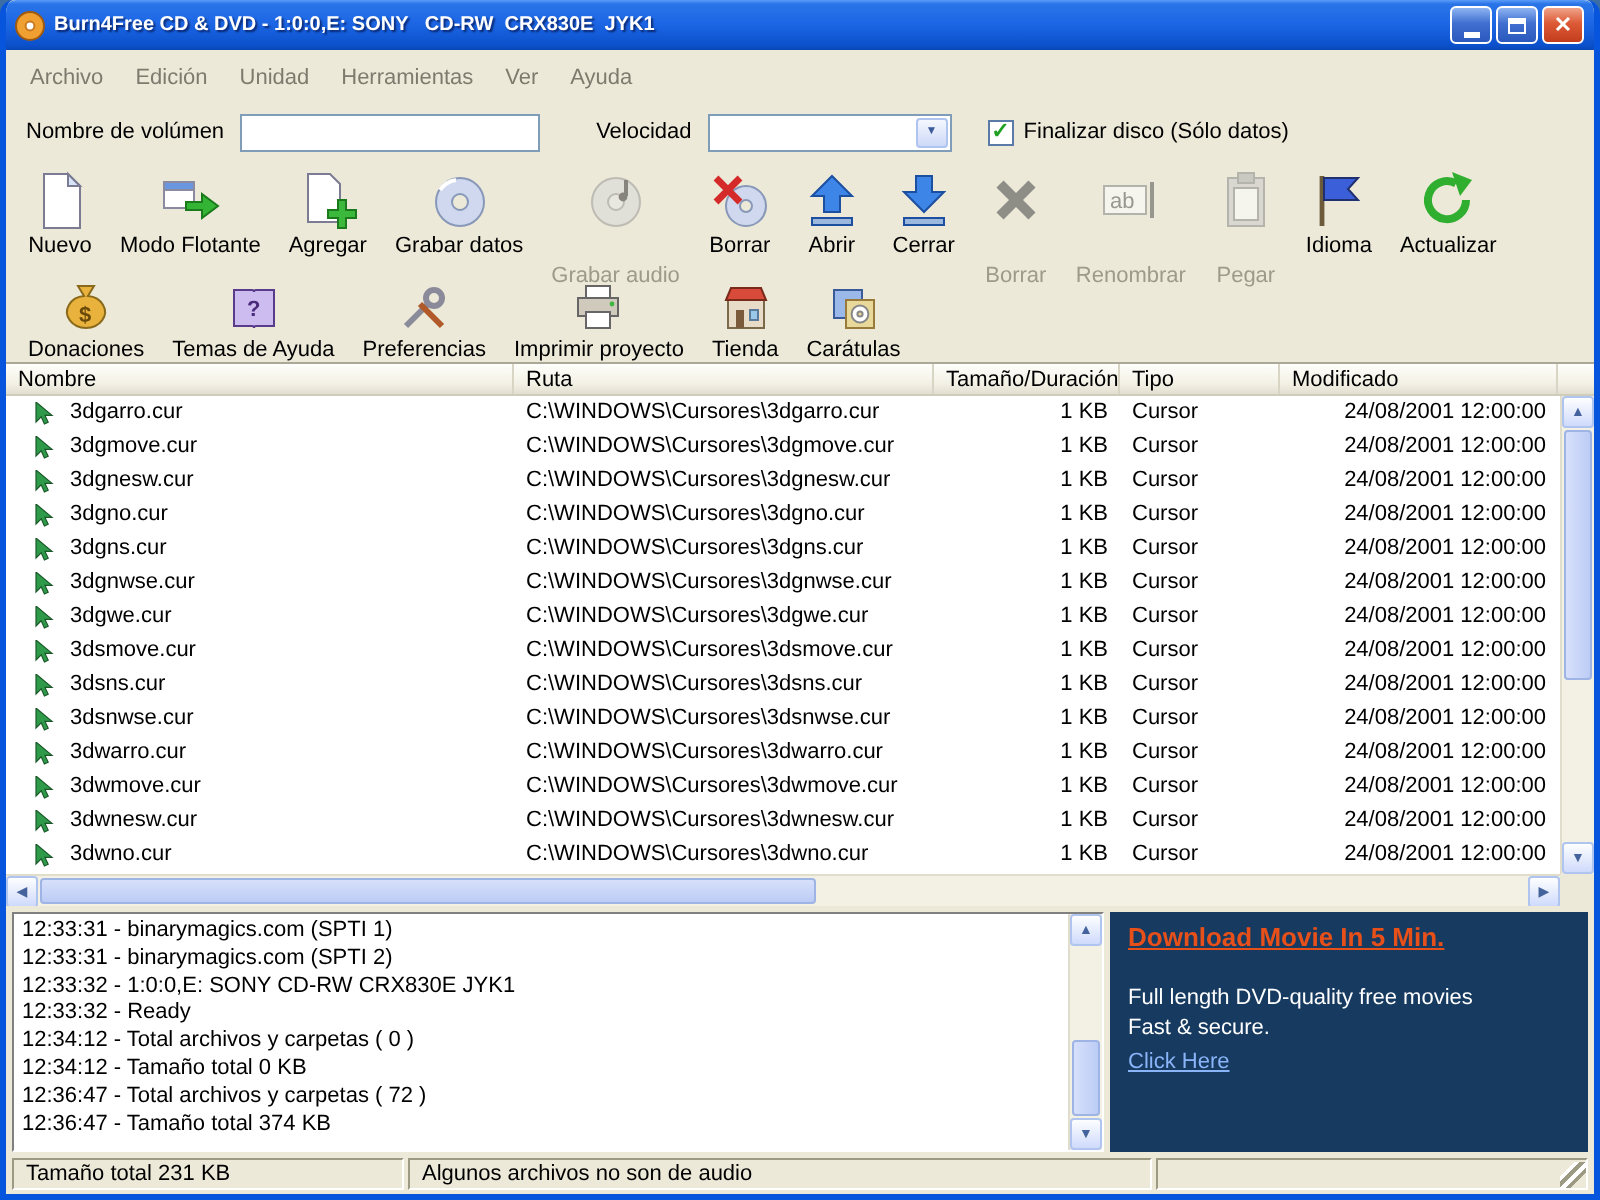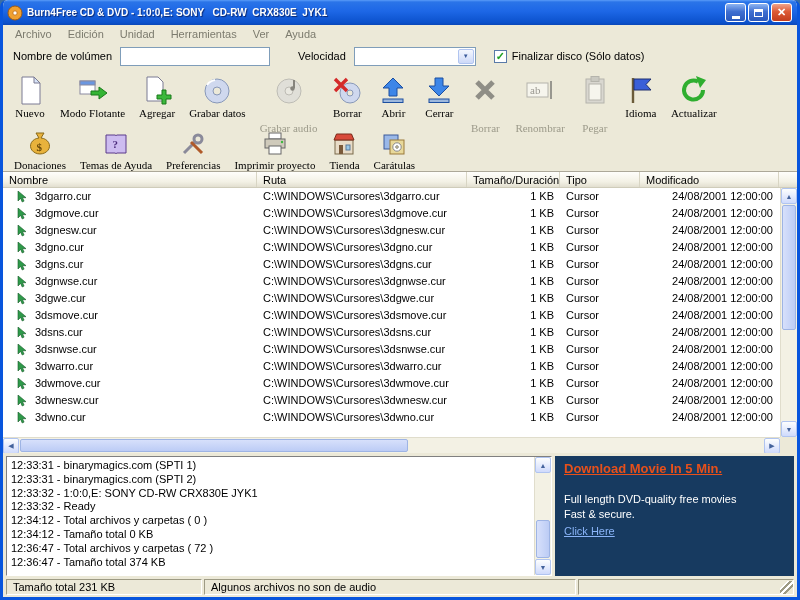--- a/index.html
+++ b/index.html
@@ -25,21 +25,21 @@
   .title-buttons { display:flex; gap:2px; }
   .tb-btn {
     width:21px; height:19px; border:1px solid #fff; border-radius:3px;
     display:flex; align-items:center; justify-content:center; color:#fff;
   }
   .tb-btn.minmax { background:linear-gradient(180deg,#8db4f2,#3f6fd0 45%,#2a58bc); }
   .tb-btn.close  { background:linear-gradient(180deg,#f0a38a,#dd5a36 45%,#c33d1d); font-size:11px; font-weight:bold; }
   .glyph-min { width:8px; height:3px; background:#fff; margin-top:9px; }
   .glyph-max { width:9px; height:8px; border:1px solid #fff; border-top:3px solid #fff; }
   
-  .menubar { height:18px; flex:0 0 18px; display:flex; align-items:center; padding:4px 4px; }
+  .menubar { height:18px; flex:0 0 18px; display:flex; align-items:center; padding:14px 4px; }
   .menu-item { padding:1px 8px; color:#7c7b6e; }
   
   .formrow { height:26px; flex:0 0 26px; display:flex; align-items:center; padding:0 10px; }
   .flabel { margin-right:8px; }
   .textinput {
     width:150px; height:19px; border:1px solid #7f9db9; background:#fff;
     font-family:"Liberation Sans",sans-serif; font-size:11px; padding:0 3px; margin-right:28px;
   }
   .combo {
     width:122px; height:19px; border:1px solid #7f9db9; background:#fff;
@@ -56,21 +56,21 @@
     display:flex; align-items:center; justify-content:center;
     color:transparent; font-size:11px; font-weight:bold; line-height:11px;
   }
   .checkbox.checked { color:#21a121; }
   
   .toolbar { display:flex; align-items:flex-start; padding:2px 4px 0; }
   .toolbar.main { height:56px; flex:0 0 56px; }
   .toolbar.secondary { height:46px; flex:0 0 46px; }
   .tbtn {
     display:flex; flex-direction:column; align-items:center;
-    padding:2px 6px 1px; border:1px solid transparent; border-radius:2px;font-family:Liberation Serif, serif;
+    padding:2px 6px 1px; border:1px solid transparent; border-radius:2px;
   }
   .tbtn .ticon { width:32px; height:32px; }
   .toolbar.secondary .tbtn .ticon { width:28px; height:28px; }
   .ticon svg { width:100%; height:100%; }
   .tbtn .tlabel { margin-top:1px; white-space:nowrap; }
   .tbtn.disabled .tlabel { color:#9c9a8a;margin-top:16px; }
   .tbtn.disabled .ticon { filter:grayscale(1); opacity:.55; }
   
   .listview { position:relative; flex:1 1 auto; background:#fff; border-top:1px solid #aca899; overflow:hidden; }
   .lv-header {

